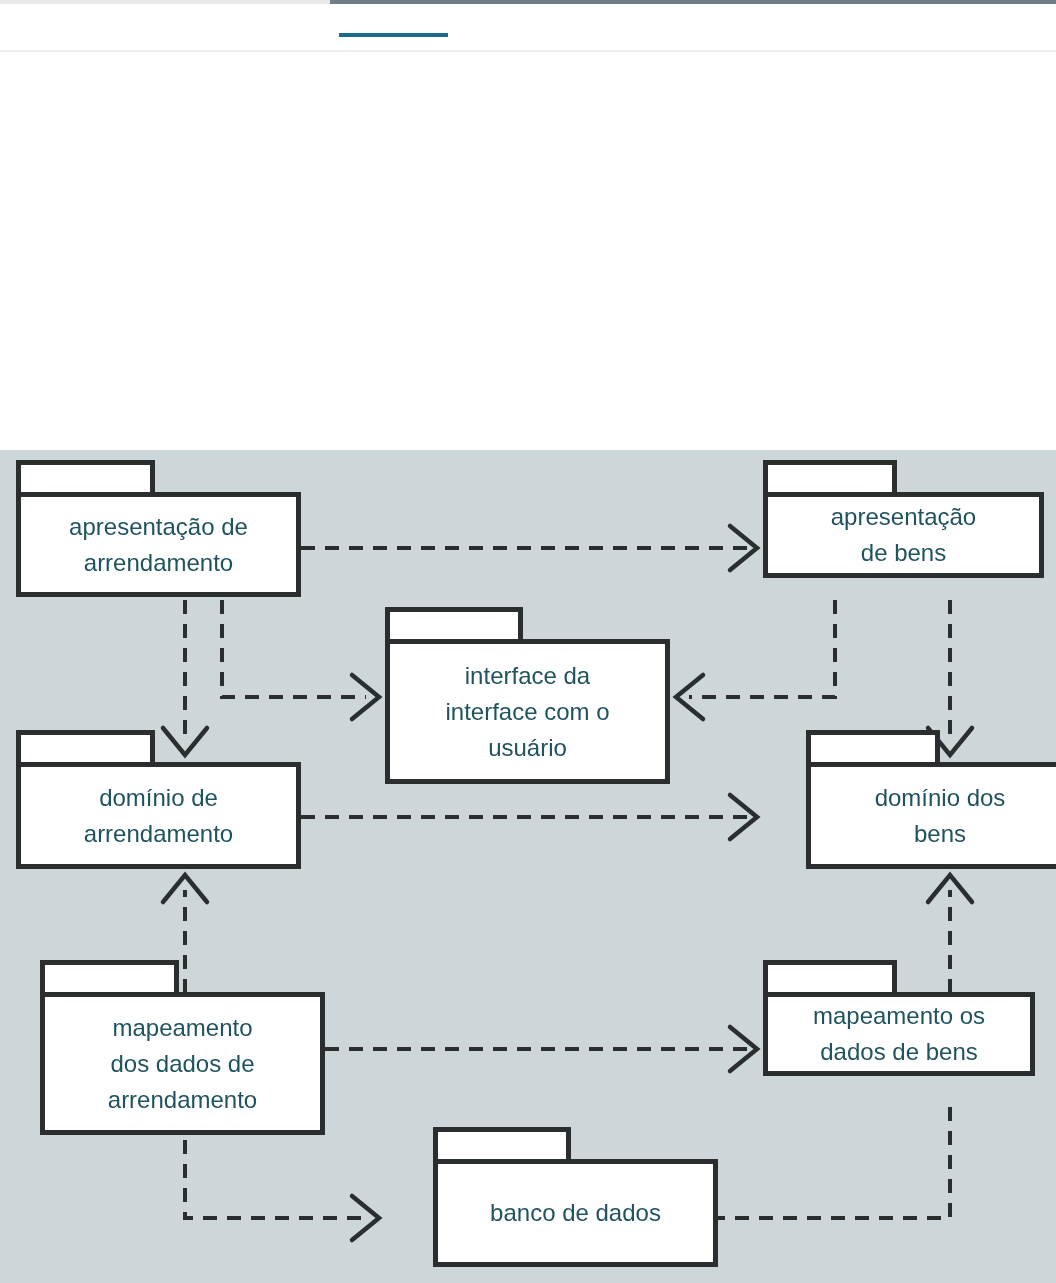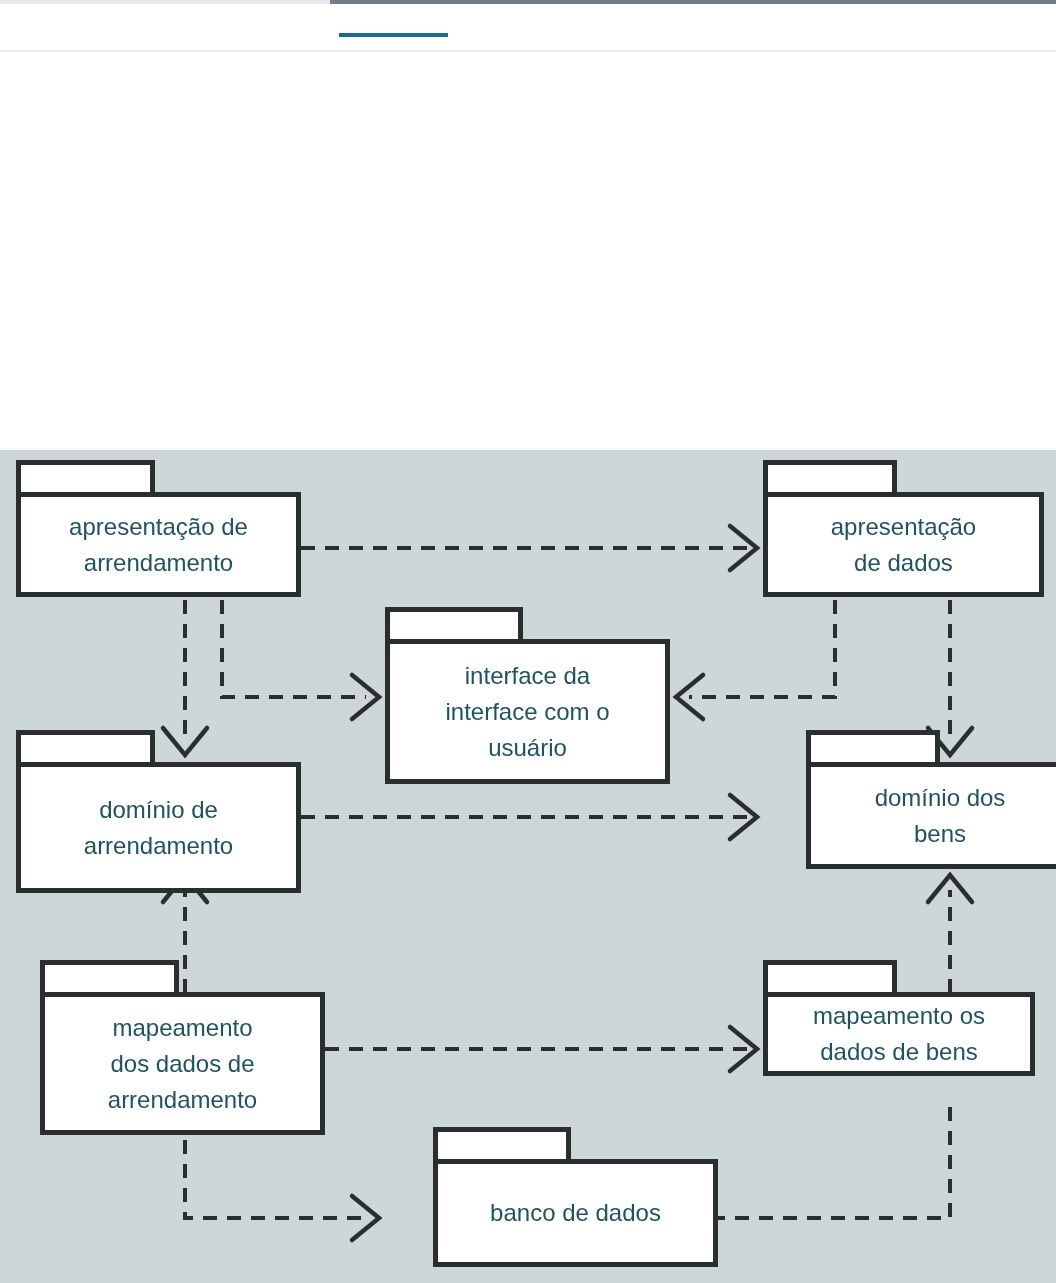--- a/index.html
+++ b/index.html
@@ -148,38 +148,38 @@
   <div class="pkg" style="left:16px; top:10px;">
     <div class="tab" style="width:139px;"></div>
     <div class="pkg-body" style="width:285px; height:105px;">
       <div>apresentação de</div>
       <div>arrendamento</div>
     </div>
   </div>
 
   <div class="pkg" style="left:763px; top:10px;">
     <div class="tab" style="width:134px;"></div>
-    <div class="pkg-body" style="width:281px; height:105px;">
+    <div class="pkg-body" style="width:281px; height:86px;">
       <div>apresentação</div>
-      <div>de dados</div>
+      <div>de bens</div>
     </div>
   </div>
 
   <div class="pkg" style="left:385px; top:157px;">
     <div class="tab" style="width:138px;"></div>
     <div class="pkg-body" style="width:285px; height:145px;">
       <div>interface da</div>
       <div>interface com o</div>
       <div>usuário</div>
     </div>
   </div>
 
   <div class="pkg" style="left:16px; top:280px;">
     <div class="tab" style="width:139px;"></div>
-    <div class="pkg-body" style="width:285px; height:131px;">
+    <div class="pkg-body" style="width:285px; height:107px;">
       <div>domínio de</div>
       <div>arrendamento</div>
     </div>
   </div>
 
   <div class="pkg" style="left:763px; top:280px;margin-left:43px;">
     <div class="tab" style="width:134px;"></div>
     <div class="pkg-body" style="width:268px; height:107px;">
       <div>domínio dos</div>
       <div>bens</div>

